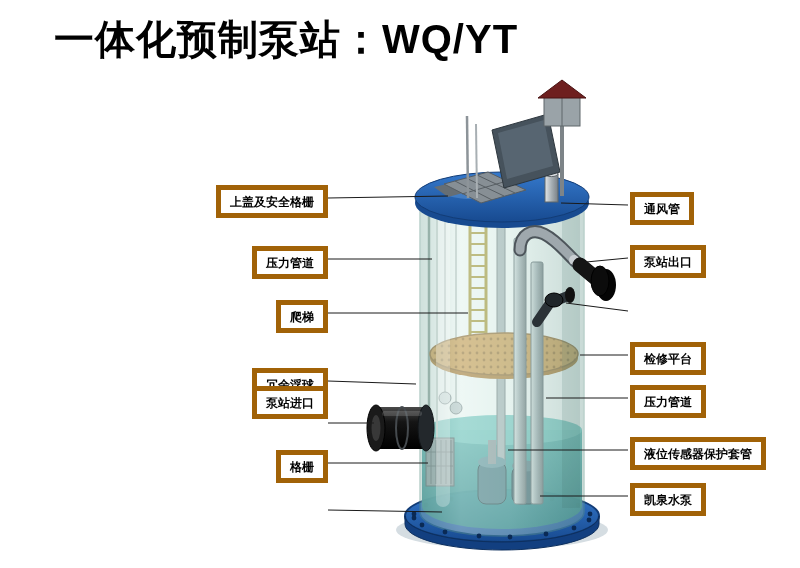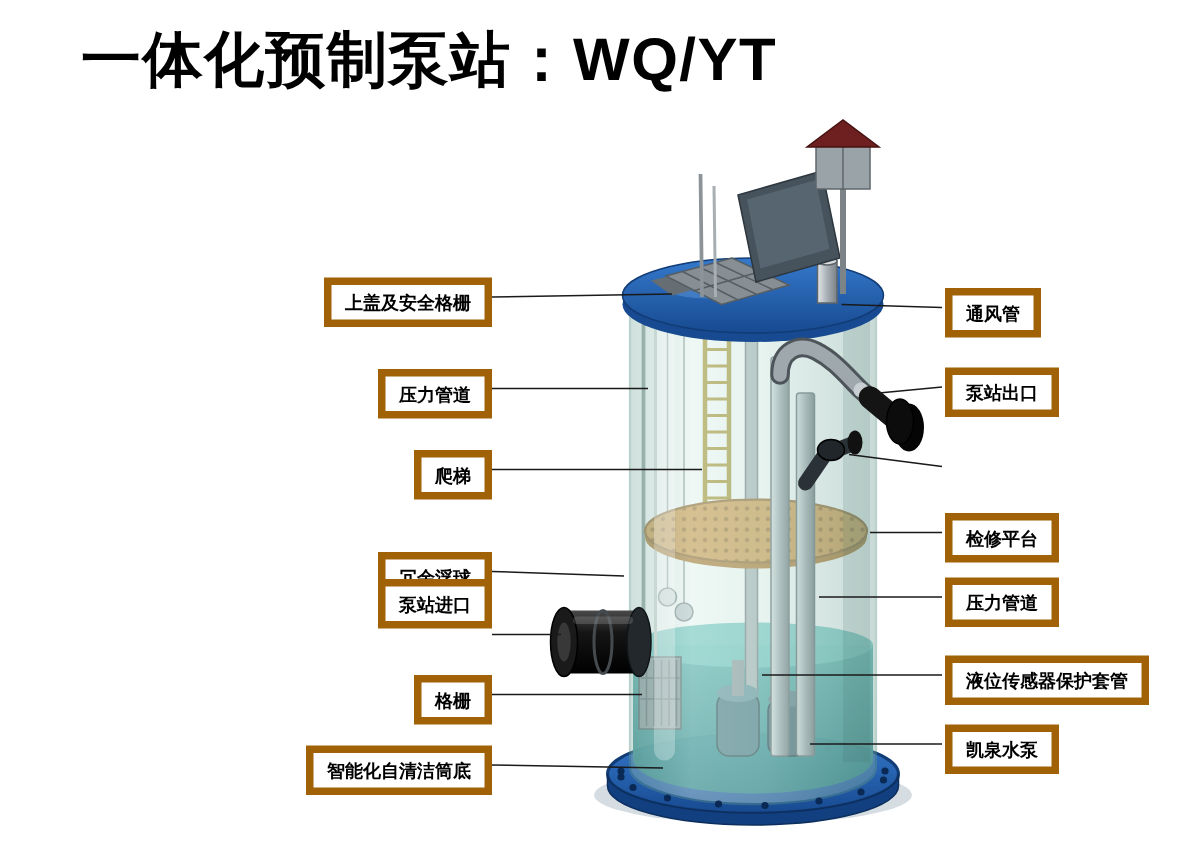--- a/index.html
+++ b/index.html
@@ -219,21 +219,20 @@
   </svg>
 
   <div id="title">一体化预制泵站：WQ/YT</div>
 
   <div class="label-box label-left" style="top:185px">上盖及安全格栅</div>
   <div class="label-box label-left" style="top:246px">压力管道</div>
   <div class="label-box label-left" style="top:300px">爬梯</div>
   <div class="label-box label-left" style="top:368px">冗余浮球</div>
   <div class="label-box label-left" style="top:386px">泵站进口</div>
   <div class="label-box label-left" style="top:450px">格栅</div>
-  <div class="label-box label-left" style="top:497px">智能化自清洁筒底</div>
 
   <div class="label-box label-right" style="top:192px">通风管</div>
   <div class="label-box label-right" style="top:245px">泵站出口</div>
   <div class="label-box label-right" style="top:342px">检修平台</div>
   <div class="label-box label-right" style="top:385px">压力管道</div>
   <div class="label-box label-right" style="top:437px">液位传感器保护套管</div>
   <div class="label-box label-right" style="top:483px">凯泉水泵</div>
 
 </div>
 

